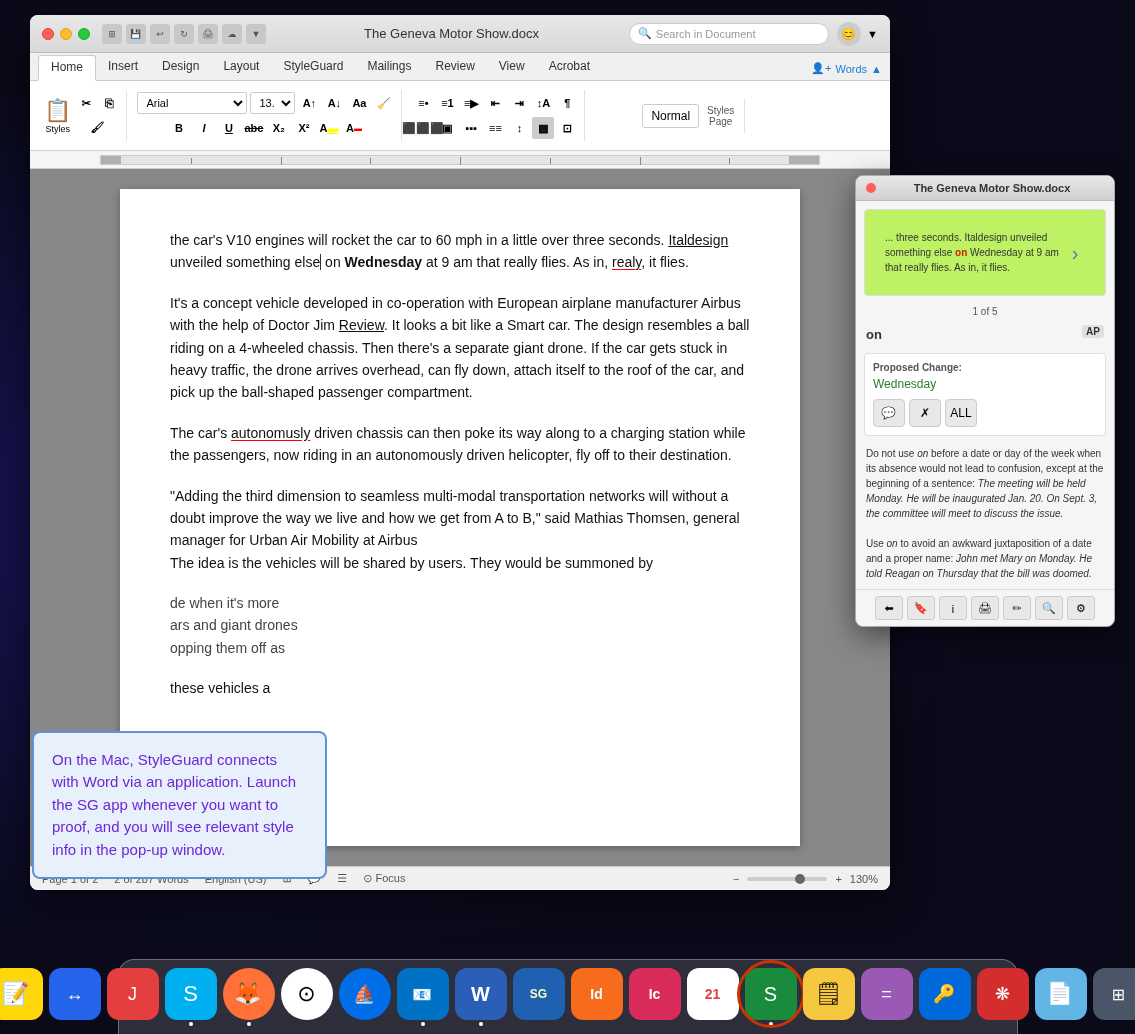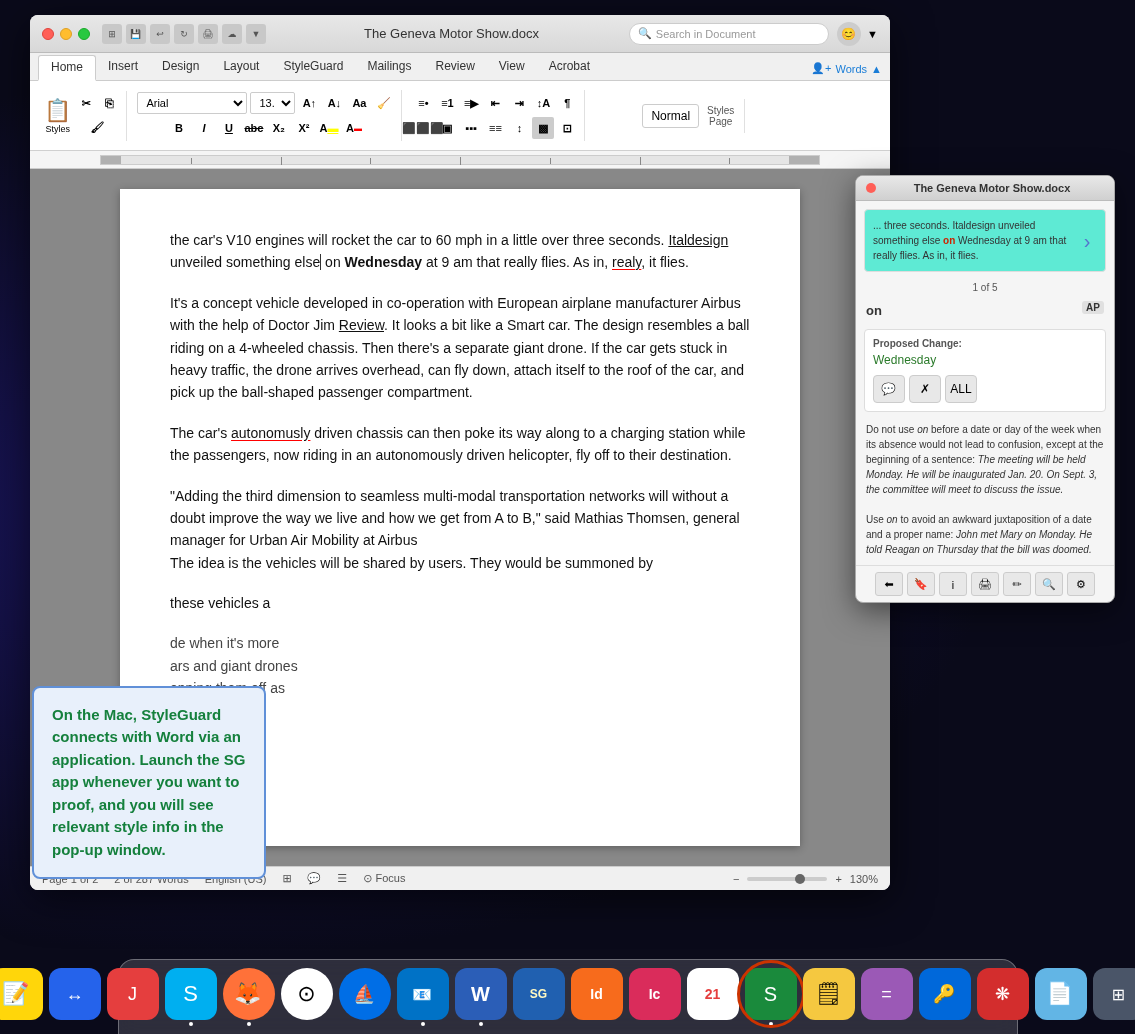--- a/index.html
+++ b/index.html
@@ -293,25 +293,25 @@
     .sg-tl-red { background: #ff5f57; }
     .sg-title {
       flex: 1;
       text-align: center;
       font-size: 11px;
       font-weight: 600;
       color: #333;
     }
 
     .sg-preview {
-      background: #5eead4;
+      background: #bef264;
       margin: 8px;
       border: 1px solid #ddd;
       border-radius: 4px;
-      padding: 8px;
+      padding: 20px;
       font-size: 10px;
       line-height: 1.5;
       color: #333;
       display: flex;
       gap: 6px;
     }
     .sg-preview-text {
       flex: 1;
       font-size: 10px;
     }
@@ -413,29 +413,29 @@
       justify-content: center;
       font-size: 11px;
       cursor: pointer;
     }
 
     
     .tooltip-box {
       position: absolute;
       bottom: 155px;
       left: 32px;
-      width: 234px;
+      width: 295px;
       background: #e8f0fb;
       border: 2px solid #6090d8;
       border-radius: 8px;
       padding: 16px 18px;
       z-index: 30;
       font-size: 15px;
-      font-weight: bold;
-      color: #15803d;
+      font-weight: normal;
+      color: #6d28d9;
       line-height: 1.5;
     }
 
     
     .dock {
       position: absolute;
       bottom: 0;
       left: 0;
       right: 0;
       height: 90px;
@@ -670,28 +670,28 @@
         helicopter, fly off to their destination.
       </div>
 
       <div class="doc-para">
         "Adding the third dimension to seamless multi-modal transportation networks
         will without a doubt improve the way we live and how we get from A to B," said
         Mathias Thomsen, general manager for Urban Air Mobility at Airbus<br>
         The idea is the vehicles will be shared by users. They would be summoned by
       </div>
 
-      <div class="doc-para">
-        these vehicles a
-      </div>
-
       <div class="doc-para" style="color:#444;">
         de when it's more<br>
         ars and giant drones<br>
         opping them off as
+      </div>
+
+      <div class="doc-para">
+        these vehicles a
       </div>
     </div>
   </div>
 
   <div class="status-bar">
     <span>Page 1 of 2</span>
     <span>2 of 287 Words</span>
     <span>English (US)</span>
     <span style="cursor:pointer;">⊞</span>
     <span style="cursor:pointer;">💬</span>

